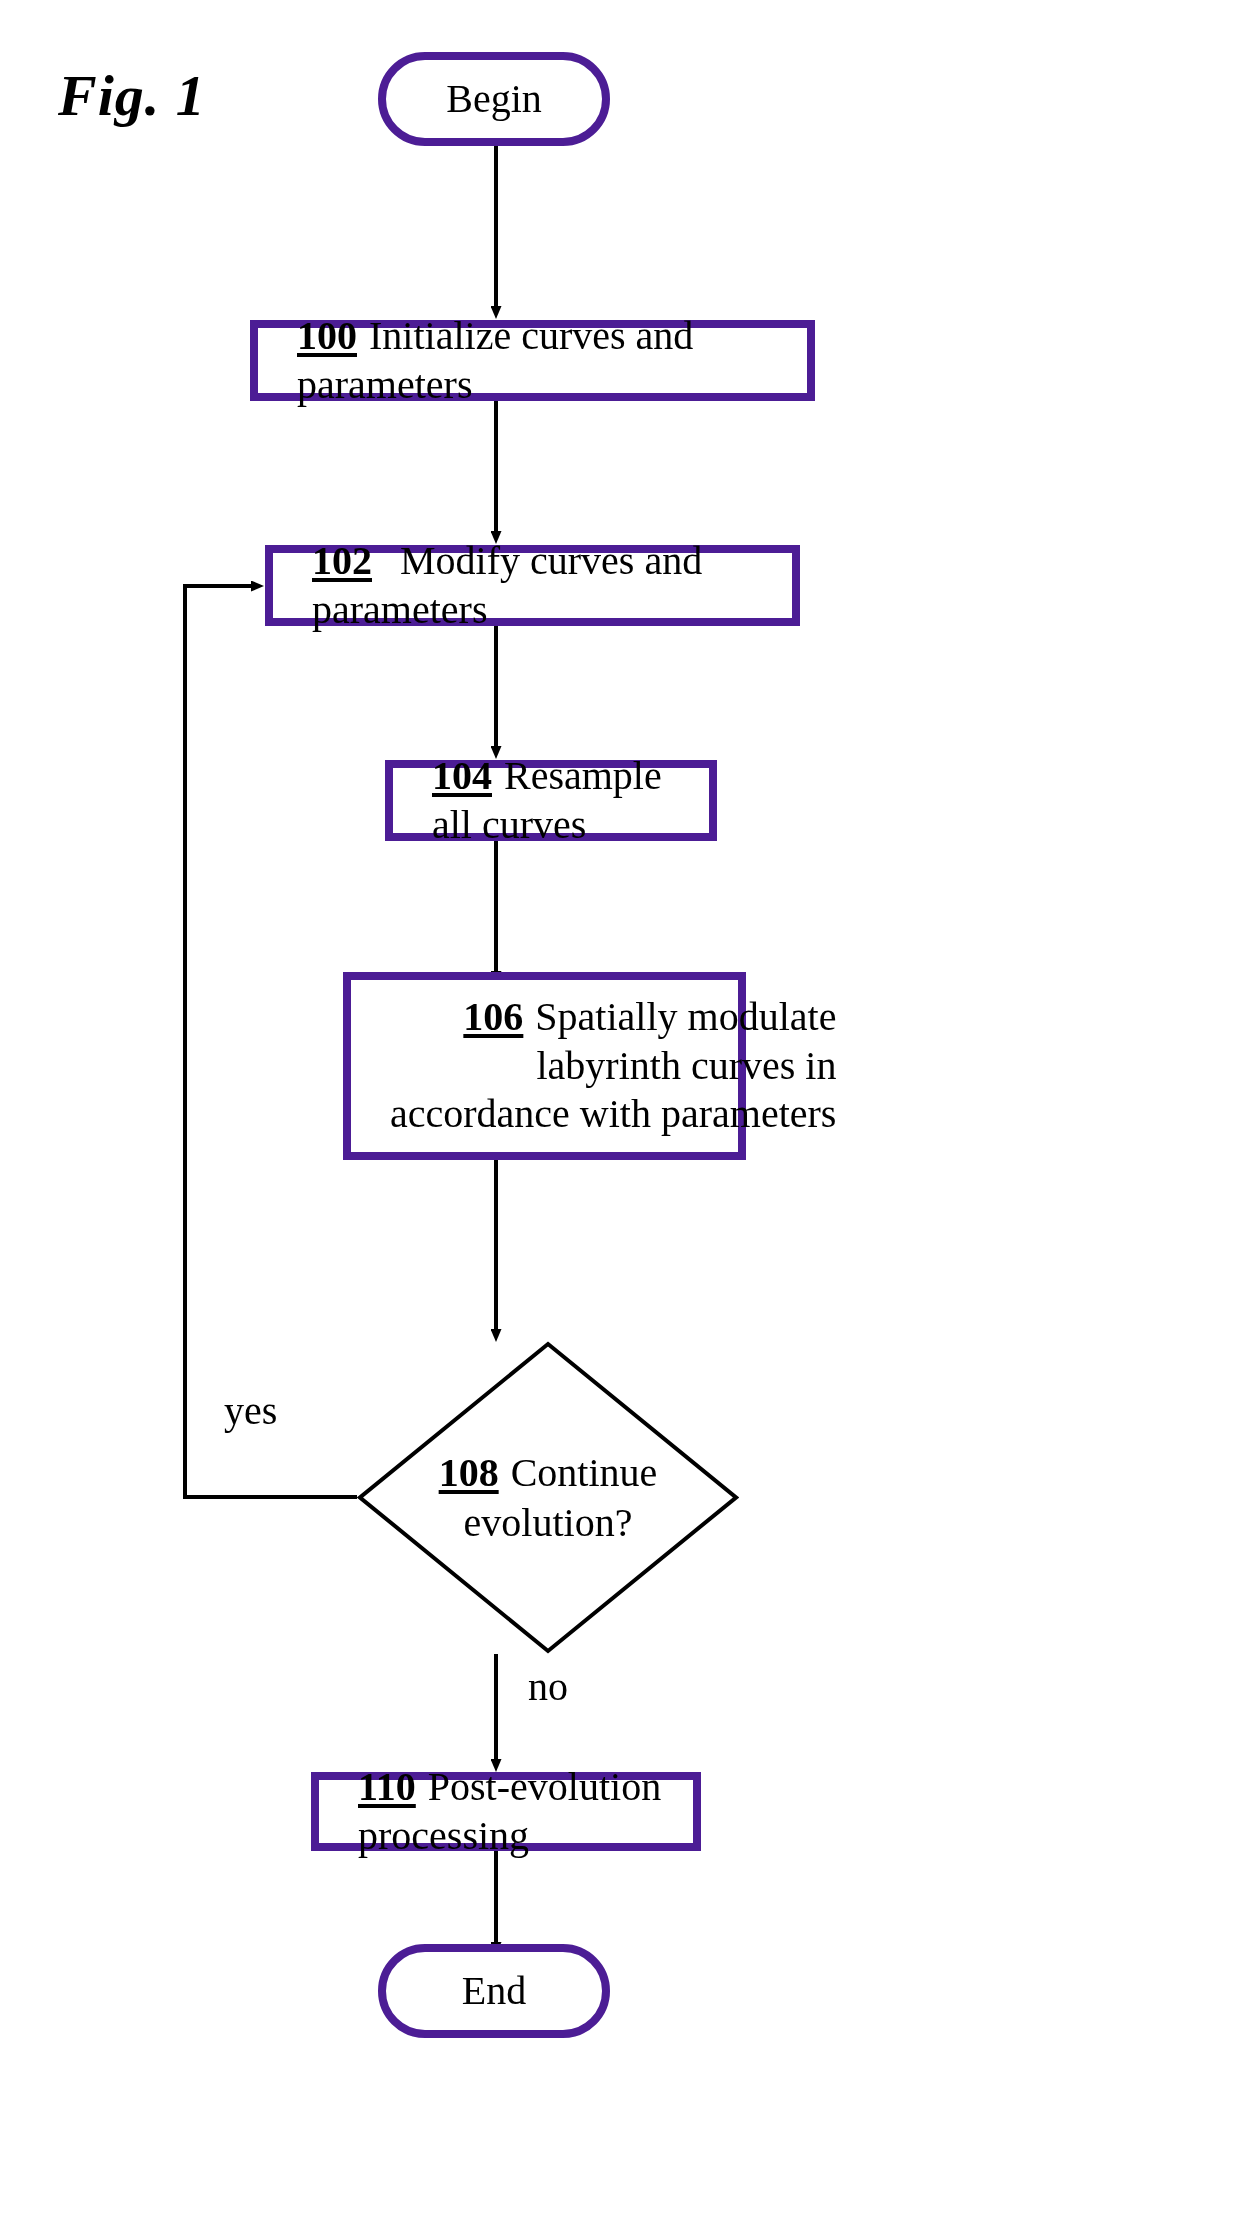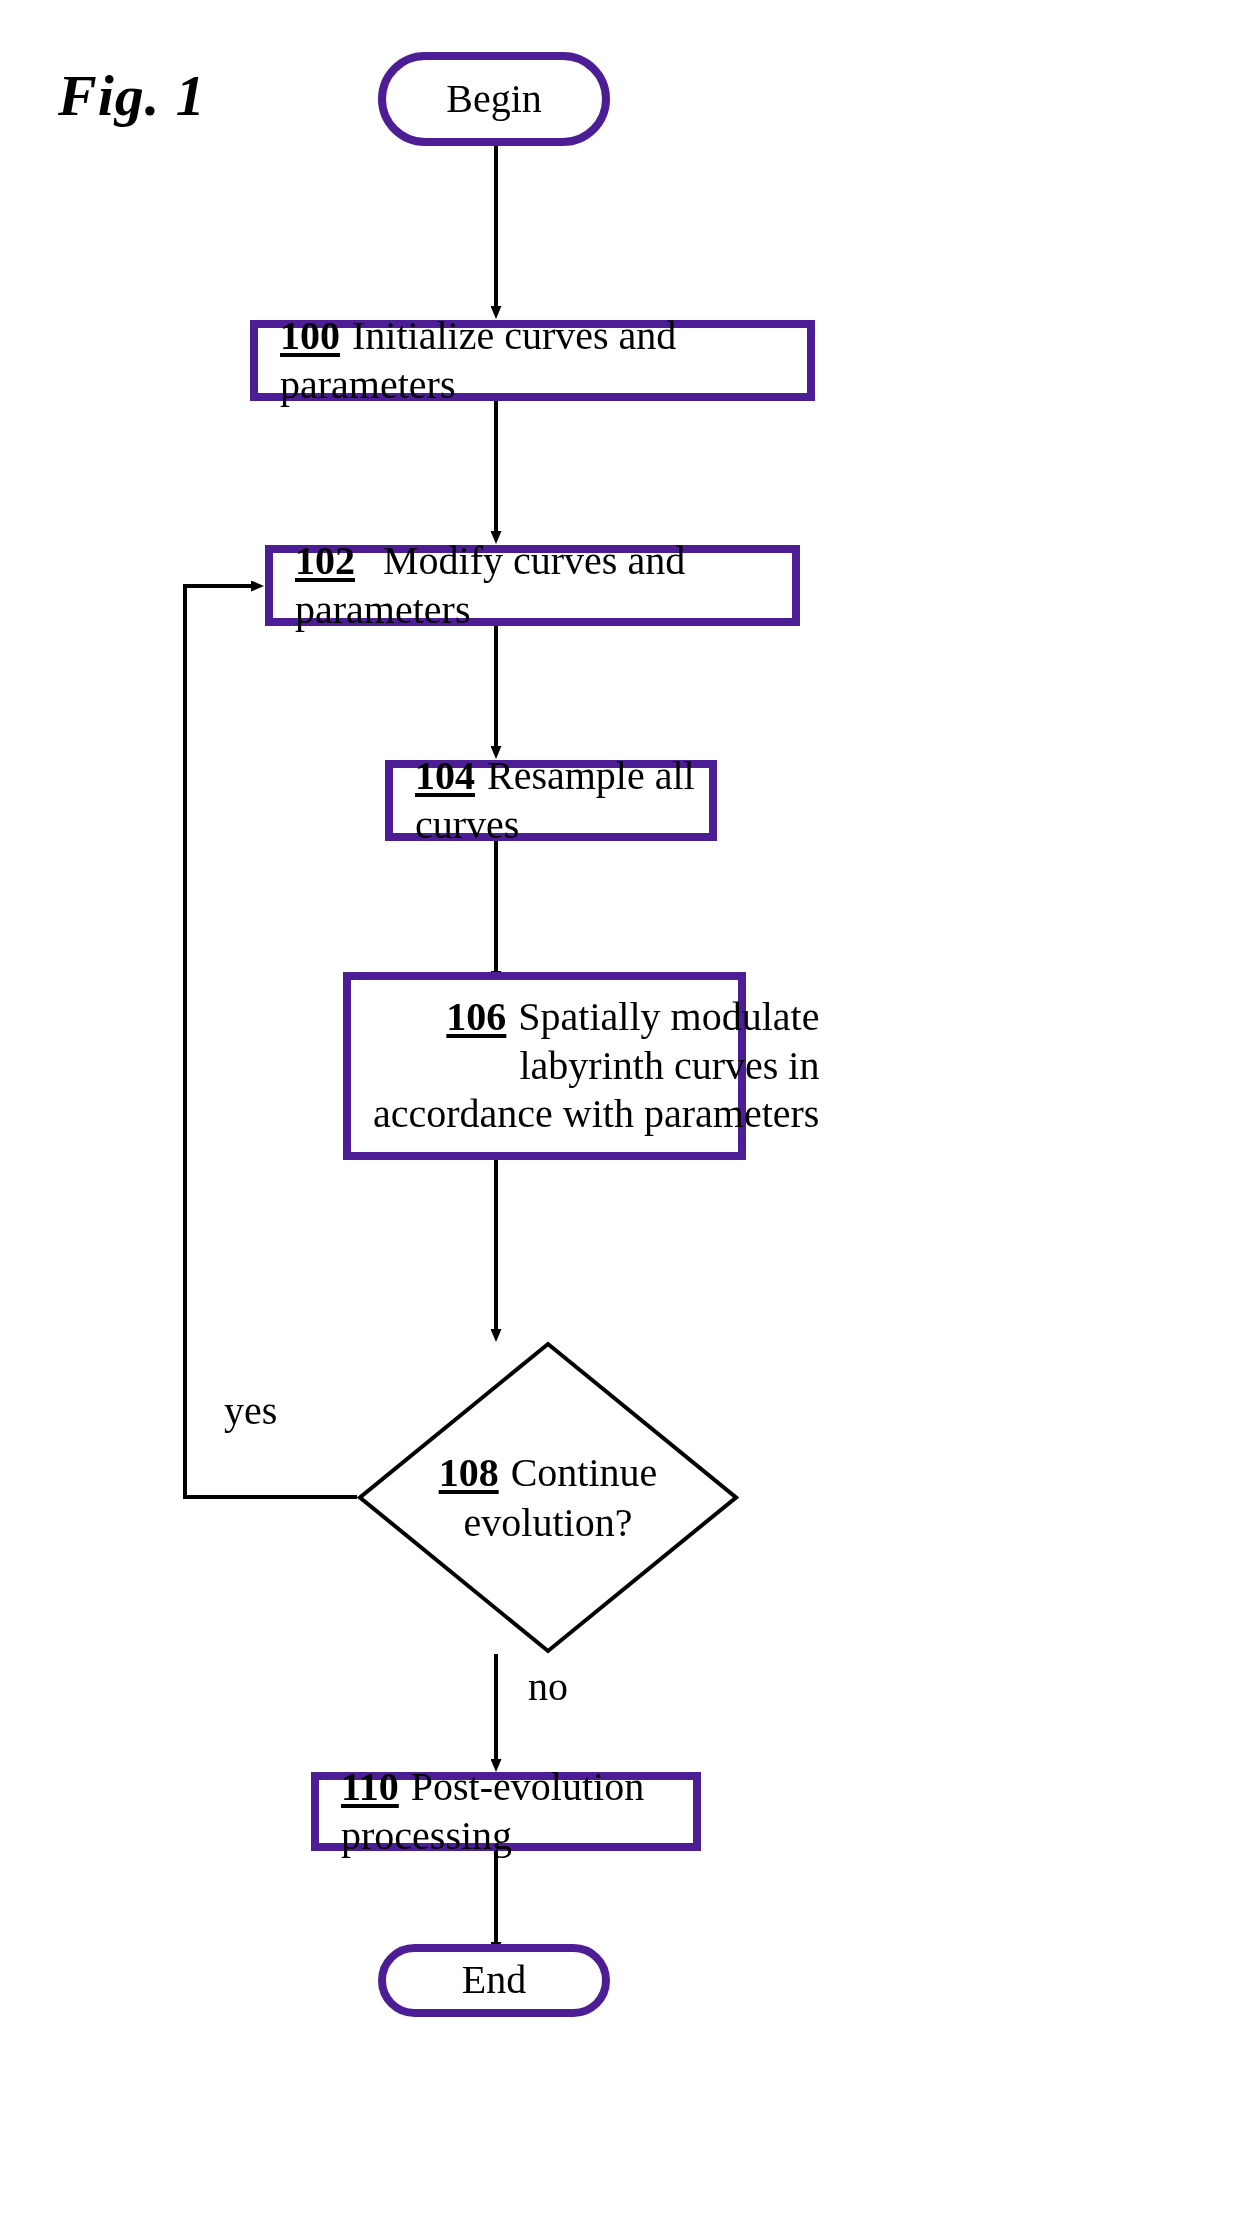--- a/index.html
+++ b/index.html
@@ -42,21 +42,21 @@
     font-size: 40px;
     line-height: 1.22;
   }
   .node.terminal {
     border-radius: 48px;
     justify-content: center;
     text-align: center;
   }
   .node.process {
     justify-content: flex-start;
-    padding-left: 22px;
+    padding-left: 39px;
     padding-right: 14px;
   }
   .node.process.multiline {
     align-items: center;
   }
 
   .ref {
     font-weight: bold;
     text-decoration: underline;
     text-underline-offset: 4px;
@@ -174,17 +174,17 @@
   </div>
 
   <div class="edge-label" id="label-yes">yes</div>
 
   <div class="edge-label" id="label-no">no</div>
 
   <div class="node process" id="node-110" style="left:311px; top:1772px; width:390px; height:79px;">
     <span class="node-text"><span class="ref">110</span><span style="margin-left:12px">Post-evolution processing</span></span>
   </div>
 
-  <div class="node terminal" id="node-end" style="left:378px; top:1944px; width:232px; height:73px;">
+  <div class="node terminal" id="node-end" style="left:378px; top:1944px; width:232px; height:94px;">
     <span>End</span>
   </div>
 
 </div>
 
 </body></html>

